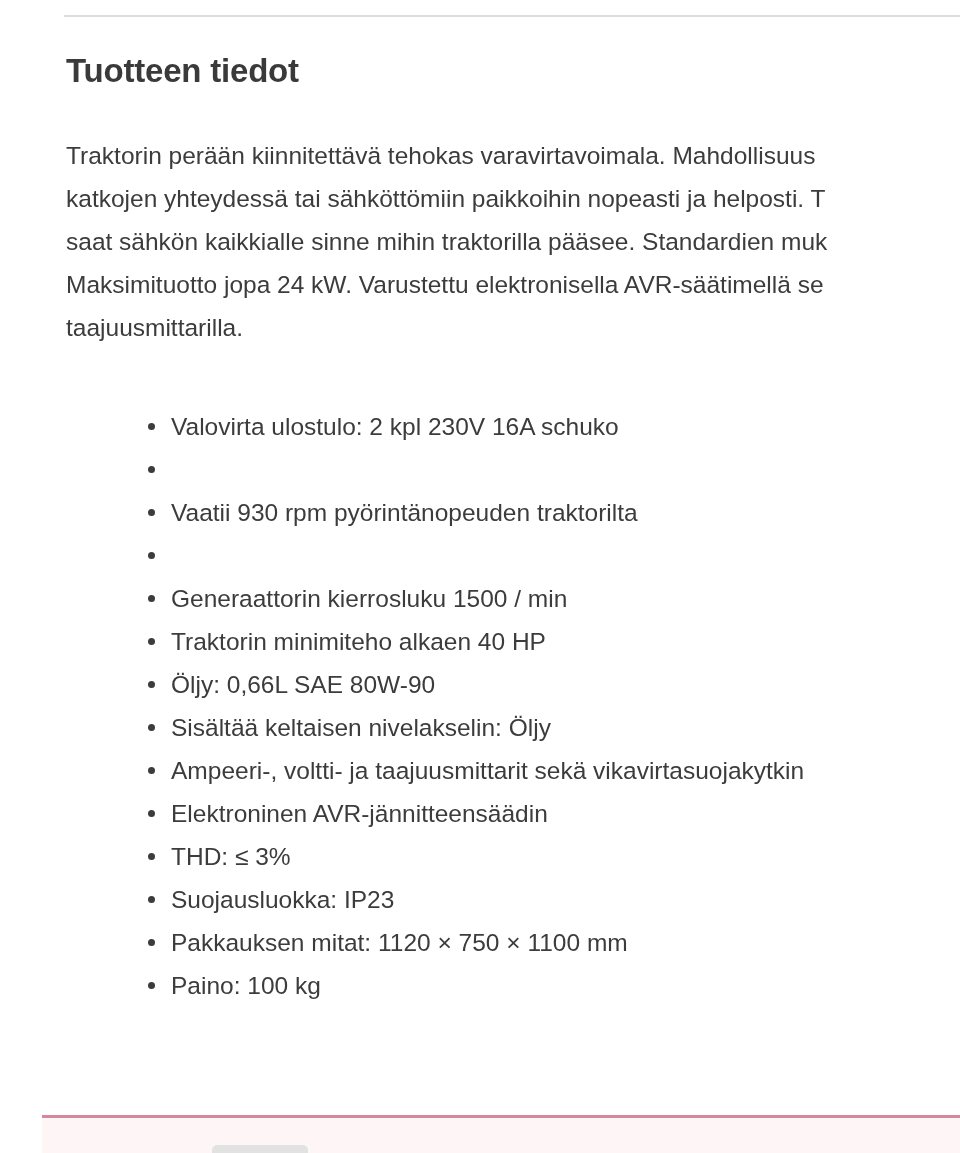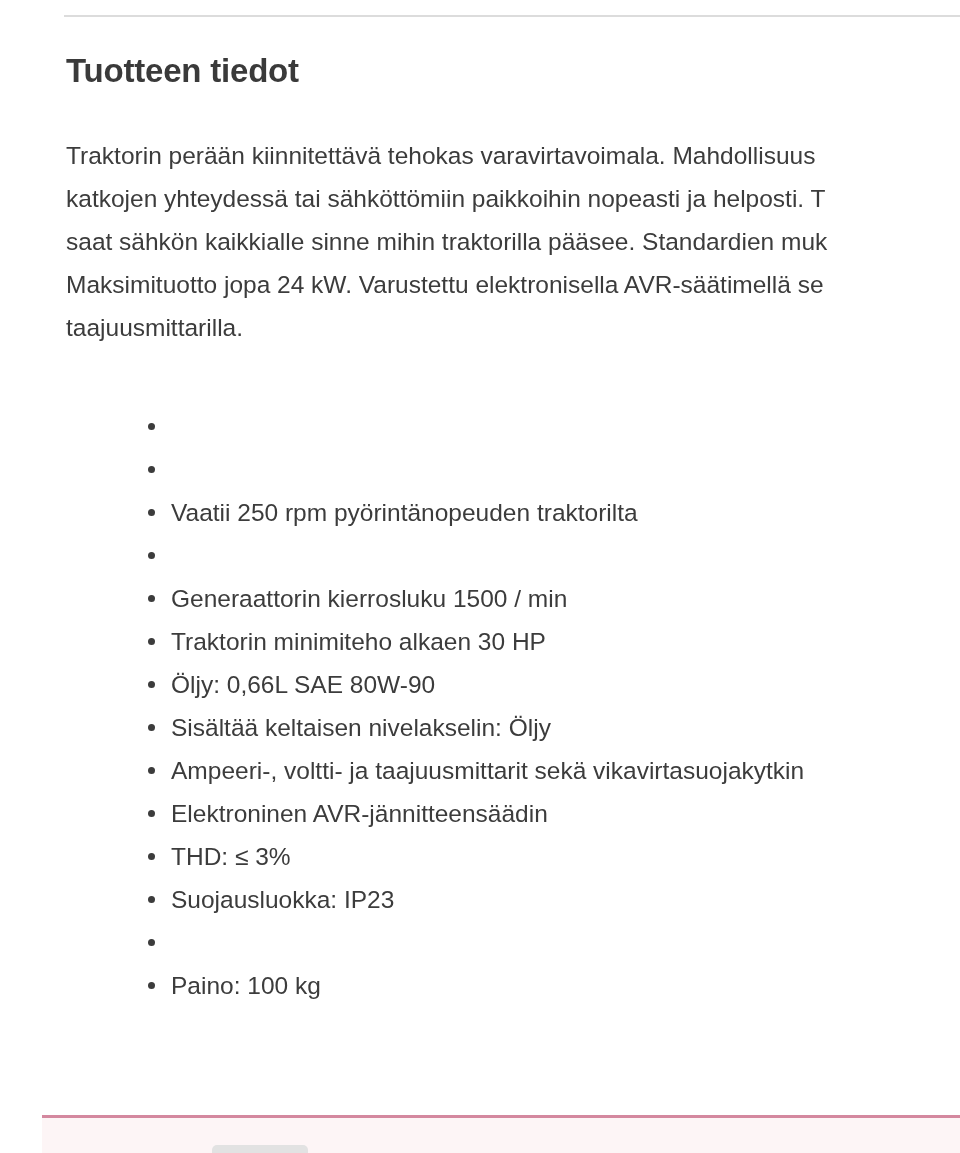--- a/index.html
+++ b/index.html
@@ -134,38 +134,39 @@
       <span class="ln">Traktorin perään kiinnitettävä tehokas varavirtavoimala. Mahdollisuus</span>
       <span class="ln">katkojen yhteydessä tai sähköttömiin paikkoihin nopeasti ja helposti. T</span>
       <span class="ln">saat sähkön kaikkialle sinne mihin traktorilla pääsee. Standardien muk</span>
       <span class="ln">Maksimituotto jopa 24 kW. Varustettu elektronisella AVR-säätimellä se</span>
       <span class="ln">taajuusmittarilla.</span>
     </p>
 
     <ul class="spec-list">
       <li>
         <span class="bullet"></span>
-      </li>
-      <li>
-        <span class="bullet"></span>
-      </li>
-      <li>
-        <span class="bullet"></span>
-        <span>Vaatii 250 rpm pyörintänopeuden traktorilta</span>
+        <span>Valovirta ulostulo: 2 kpl 230V 16A schuko</span>
+      </li>
+      <li>
+        <span class="bullet"></span>
+      </li>
+      <li>
+        <span class="bullet"></span>
+        <span>Vaatii 930 rpm pyörintänopeuden traktorilta</span>
       </li>
       <li>
         <span class="bullet"></span>
       </li>
       <li>
         <span class="bullet"></span>
         <span>Generaattorin kierrosluku 1500 / min</span>
       </li>
       <li>
         <span class="bullet"></span>
-        <span>Traktorin minimiteho alkaen 30 HP</span>
+        <span>Traktorin minimiteho alkaen 40 HP</span>
       </li>
       <li>
         <span class="bullet"></span>
         <span>Öljy: 0,66L SAE 80W-90</span>
       </li>
       <li>
         <span class="bullet"></span>
         <span>Sisältää keltaisen nivelakselin: Öljy</span>
       </li>
       <li>
@@ -179,20 +180,21 @@
       <li>
         <span class="bullet"></span>
         <span>THD: ≤ 3%</span>
       </li>
       <li>
         <span class="bullet"></span>
         <span>Suojausluokka: IP23</span>
       </li>
       <li>
         <span class="bullet"></span>
+        <span>Pakkauksen mitat: 1120 × 750 × 1100 mm</span>
       </li>
       <li>
         <span class="bullet"></span>
         <span>Paino: 100 kg</span>
       </li>
     </ul>
 
   </div>
 
   <div class="promo-bar">

